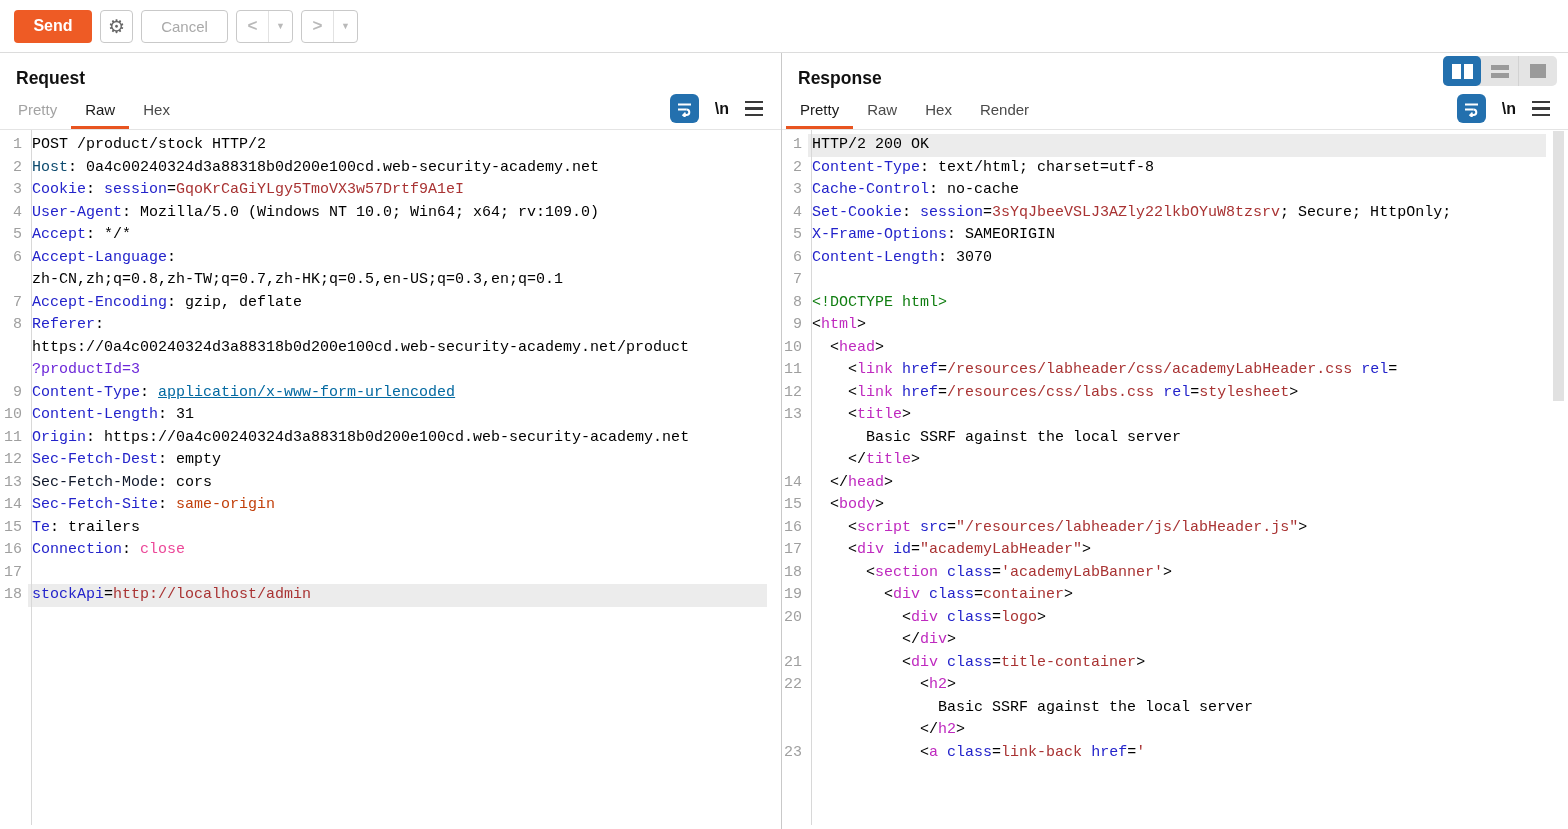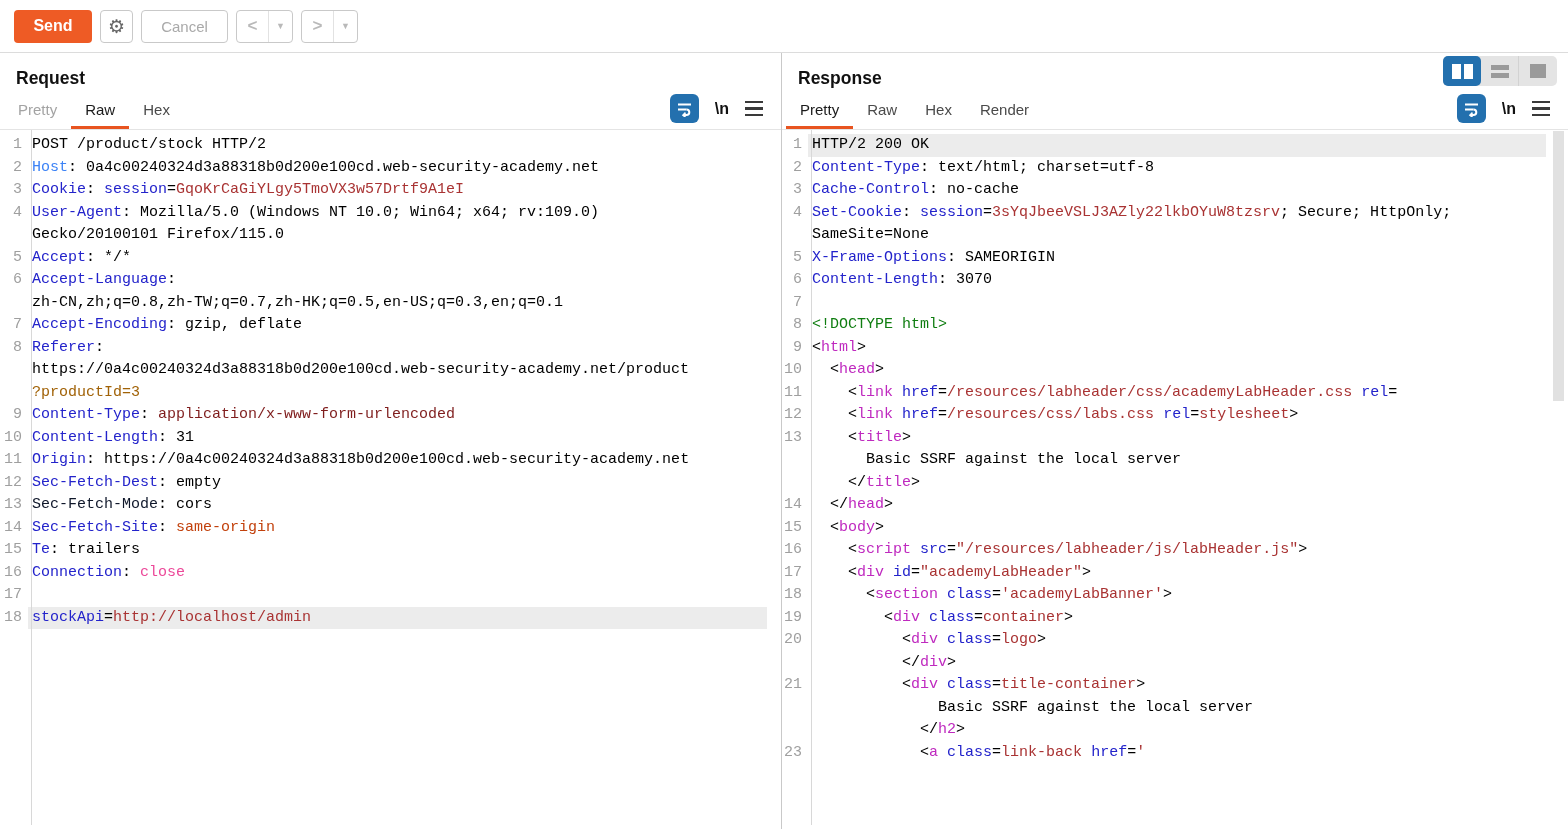--- a/index.html
+++ b/index.html
@@ -128,32 +128,31 @@
         <span class="icon-menu">
           <i></i>
             <i></i>
             <i></i>
         </span>
       </span>
     </div>
     <div class="editor editor-req" id="req-code">
       <span class="gutline"></span>
     <div class="row"><span class="gut">1</span><span class="txt"><span style="color: rgb(0, 0, 0);">POST /product/stock HTTP/2</span></span></div>
-        <div class="row"><span class="gut">2</span><span class="txt"><span style="color: #3b82f6;">Host</span><span style="color: rgb(0, 0, 0);">: </span><span style="color: rgb(0, 0, 0);">0a4c00240324d3a88318b0d200e100cd.web-security-academy.net</span></span></div>
+        <div class="row"><span class="gut">2</span><span class="txt"><span style="color: #0c4a6e;">Host</span><span style="color: rgb(0, 0, 0);">: </span><span style="color: rgb(0, 0, 0);">0a4c00240324d3a88318b0d200e100cd.web-security-academy.net</span></span></div>
         <div class="row"><span class="gut">3</span><span class="txt"><span style="color: rgb(35, 35, 203);">Cookie</span><span style="color: rgb(0, 0, 0);">: </span><span style="color: rgb(35, 35, 203);">session</span><span style="color: rgb(0, 0, 0);">=</span><span style="color: rgb(169, 51, 51);">GqoKrCaGiYLgy5TmoVX3w57Drtf9A1eI</span></span></div>
         <div class="row"><span class="gut">4</span><span class="txt"><span style="color: rgb(35, 35, 203);">User-Agent</span><span style="color: rgb(0, 0, 0);">: </span><span style="color: rgb(0, 0, 0);">Mozilla/5.0 (Windows NT 10.0; Win64; x64; rv:109.0)</span></span></div>
-        <div class="row"><span class="gut"></span><span class="txt"><span style="color: rgb(0, 0, 0);">Gecko/20100101 Firefox/115.0</span></span></div>
         <div class="row"><span class="gut">5</span><span class="txt"><span style="color: rgb(35, 35, 203);">Accept</span><span style="color: rgb(0, 0, 0);">: </span><span style="color: rgb(0, 0, 0);">*/*</span></span></div>
         <div class="row"><span class="gut">6</span><span class="txt"><span style="color: rgb(35, 35, 203);">Accept-Language</span><span style="color: rgb(0, 0, 0);">:</span></span></div>
         <div class="row"><span class="gut"></span><span class="txt"><span style="color: rgb(0, 0, 0);">zh-CN,zh;q=0.8,zh-TW;q=0.7,zh-HK;q=0.5,en-US;q=0.3,en;q=0.1</span></span></div>
         <div class="row"><span class="gut">7</span><span class="txt"><span style="color: rgb(35, 35, 203);">Accept-Encoding</span><span style="color: rgb(0, 0, 0);">: </span><span style="color: rgb(0, 0, 0);">gzip, deflate</span></span></div>
         <div class="row"><span class="gut">8</span><span class="txt"><span style="color: rgb(35, 35, 203);">Referer</span><span style="color: rgb(0, 0, 0);">:</span></span></div>
         <div class="row"><span class="gut"></span><span class="txt"><span style="color: rgb(0, 0, 0);">https://0a4c00240324d3a88318b0d200e100cd.web-security-academy.net/product</span></span></div>
-        <div class="row"><span class="gut"></span><span class="txt"><span style="color: #a16207;">?productId=3</span></span></div>
-        <div class="row"><span class="gut">9</span><span class="txt"><span style="color: rgb(35, 35, 203);">Content-Type</span><span style="color: rgb(0, 0, 0);">: </span><span style="color: #7f1d1d;">application/x-www-form-urlencoded</span></span></div>
+        <div class="row"><span class="gut"></span><span class="txt"><span style="color: #6d28d9;">?productId=3</span></span></div>
+        <div class="row"><span class="gut">9</span><span class="txt"><span style="color: rgb(35, 35, 203);">Content-Type</span><span style="color: rgb(0, 0, 0);">: </span><span style="color: #0369a1; text-decoration: underline;">application/x-www-form-urlencoded</span></span></div>
         <div class="row"><span class="gut">10</span><span class="txt"><span style="color: rgb(35, 35, 203);">Content-Length</span><span style="color: rgb(0, 0, 0);">: </span><span style="color: rgb(0, 0, 0);">31</span></span></div>
         <div class="row"><span class="gut">11</span><span class="txt"><span style="color: rgb(35, 35, 203);">Origin</span><span style="color: rgb(0, 0, 0);">: </span><span style="color: rgb(0, 0, 0);">https://0a4c00240324d3a88318b0d200e100cd.web-security-academy.net</span></span></div>
         <div class="row"><span class="gut">12</span><span class="txt"><span style="color: rgb(35, 35, 203);">Sec-Fetch-Dest</span><span style="color: rgb(0, 0, 0);">: </span><span style="color: rgb(0, 0, 0);">empty</span></span></div>
         <div class="row"><span class="gut">13</span><span class="txt"><span style="color: #0f172a;">Sec-Fetch-Mode</span><span style="color: rgb(0, 0, 0);">: </span><span style="color: rgb(0, 0, 0);">cors</span></span></div>
         <div class="row"><span class="gut">14</span><span class="txt"><span style="color: rgb(35, 35, 203);">Sec-Fetch-Site</span><span style="color: rgb(0, 0, 0);">: </span><span style="color: #c2410c;">same-origin</span></span></div>
         <div class="row"><span class="gut">15</span><span class="txt"><span style="color: rgb(35, 35, 203);">Te</span><span style="color: rgb(0, 0, 0);">: </span><span style="color: rgb(0, 0, 0);">trailers</span></span></div>
         <div class="row"><span class="gut">16</span><span class="txt"><span style="color: rgb(35, 35, 203);">Connection</span><span style="color: rgb(0, 0, 0);">: </span><span style="color: #ec4899;">close</span></span></div>
         <div class="row"><span class="gut">17</span><span class="txt"><span style="color: rgb(0, 0, 0);"></span></span></div>
         <div class="row hl"><span class="gut">18</span><span class="txt"><span style="color: rgb(35, 35, 203);">stockApi</span><span style="color: rgb(0, 0, 0);">=</span><span style="color: rgb(169, 51, 51);">http://localhost/admin</span></span></div>
       </div>
@@ -199,39 +198,39 @@
         </span>
       </span>
     </div>
     <div class="editor editor-res" id="res-code">
       <span class="gutline"></span>
       <span class="vscroll"></span>
     <div class="row hl"><span class="gut">1</span><span class="txt"><span style="color: rgb(0, 0, 0);">HTTP/2 200 OK</span></span></div>
         <div class="row"><span class="gut">2</span><span class="txt"><span style="color: rgb(35, 35, 203);">Content-Type</span><span style="color: rgb(0, 0, 0);">: </span><span style="color: rgb(0, 0, 0);">text/html; charset=utf-8</span></span></div>
         <div class="row"><span class="gut">3</span><span class="txt"><span style="color: rgb(35, 35, 203);">Cache-Control</span><span style="color: rgb(0, 0, 0);">: </span><span style="color: rgb(0, 0, 0);">no-cache</span></span></div>
         <div class="row"><span class="gut">4</span><span class="txt"><span style="color: rgb(35, 35, 203);">Set-Cookie</span><span style="color: rgb(0, 0, 0);">: </span><span style="color: rgb(35, 35, 203);">session</span><span style="color: rgb(0, 0, 0);">=</span><span style="color: rgb(169, 51, 51);">3sYqJbeeVSLJ3AZly22lkbOYuW8tzsrv</span><span style="color: rgb(0, 0, 0);">; Secure; HttpOnly;</span></span></div>
-        <div class="row"><span class="gut"></span><span class="txt"><span style="color: rgb(0, 0, 0);">SameSite=None</span></span></div>
         <div class="row"><span class="gut">5</span><span class="txt"><span style="color: rgb(35, 35, 203);">X-Frame-Options</span><span style="color: rgb(0, 0, 0);">: </span><span style="color: rgb(0, 0, 0);">SAMEORIGIN</span></span></div>
         <div class="row"><span class="gut">6</span><span class="txt"><span style="color: rgb(35, 35, 203);">Content-Length</span><span style="color: rgb(0, 0, 0);">: </span><span style="color: rgb(0, 0, 0);">3070</span></span></div>
         <div class="row"><span class="gut">7</span><span class="txt"><span style="color: rgb(0, 0, 0);"></span></span></div>
         <div class="row"><span class="gut">8</span><span class="txt"><span style="color: rgb(15, 125, 16);">&lt;!DOCTYPE html&gt;</span></span></div>
         <div class="row"><span class="gut">9</span><span class="txt"><span style="color: rgb(0, 0, 0);">&lt;</span><span style="color: rgb(191, 41, 191);">html</span><span style="color: rgb(0, 0, 0);">&gt;</span></span></div>
         <div class="row"><span class="gut">10</span><span class="txt"><span style="color: rgb(0, 0, 0);">  &lt;</span><span style="color: rgb(191, 41, 191);">head</span><span style="color: rgb(0, 0, 0);">&gt;</span></span></div>
         <div class="row"><span class="gut">11</span><span class="txt"><span style="color: rgb(0, 0, 0);">    &lt;</span><span style="color: rgb(191, 41, 191);">link</span><span style="color: rgb(0, 0, 0);"> </span><span style="color: rgb(35, 35, 203);">href</span><span style="color: rgb(0, 0, 0);">=</span><span style="color: rgb(169, 51, 51);">/resources/labheader/css/academyLabHeader.css</span><span style="color: rgb(0, 0, 0);"> </span><span style="color: rgb(35, 35, 203);">rel</span><span style="color: rgb(0, 0, 0);">=</span></span></div>
         <div class="row"><span class="gut">12</span><span class="txt"><span style="color: rgb(0, 0, 0);">    &lt;</span><span style="color: rgb(191, 41, 191);">link</span><span style="color: rgb(0, 0, 0);"> </span><span style="color: rgb(35, 35, 203);">href</span><span style="color: rgb(0, 0, 0);">=</span><span style="color: rgb(169, 51, 51);">/resources/css/labs.css</span><span style="color: rgb(0, 0, 0);"> </span><span style="color: rgb(35, 35, 203);">rel</span><span style="color: rgb(0, 0, 0);">=</span><span style="color: rgb(169, 51, 51);">stylesheet</span><span style="color: rgb(0, 0, 0);">&gt;</span></span></div>
         <div class="row"><span class="gut">13</span><span class="txt"><span style="color: rgb(0, 0, 0);">    &lt;</span><span style="color: rgb(191, 41, 191);">title</span><span style="color: rgb(0, 0, 0);">&gt;</span></span></div>
         <div class="row"><span class="gut"></span><span class="txt"><span style="color: rgb(0, 0, 0);">      Basic SSRF against the local server</span></span></div>
         <div class="row"><span class="gut"></span><span class="txt"><span style="color: rgb(0, 0, 0);">    &lt;/</span><span style="color: rgb(191, 41, 191);">title</span><span style="color: rgb(0, 0, 0);">&gt;</span></span></div>
         <div class="row"><span class="gut">14</span><span class="txt"><span style="color: rgb(0, 0, 0);">  &lt;/</span><span style="color: rgb(191, 41, 191);">head</span><span style="color: rgb(0, 0, 0);">&gt;</span></span></div>
         <div class="row"><span class="gut">15</span><span class="txt"><span style="color: rgb(0, 0, 0);">  &lt;</span><span style="color: rgb(191, 41, 191);">body</span><span style="color: rgb(0, 0, 0);">&gt;</span></span></div>
         <div class="row"><span class="gut">16</span><span class="txt"><span style="color: rgb(0, 0, 0);">    &lt;</span><span style="color: rgb(191, 41, 191);">script</span><span style="color: rgb(0, 0, 0);"> </span><span style="color: rgb(35, 35, 203);">src</span><span style="color: rgb(0, 0, 0);">=</span><span style="color: rgb(169, 51, 51);">"/resources/labheader/js/labHeader.js"</span><span style="color: rgb(0, 0, 0);">&gt;</span></span></div>
         <div class="row"><span class="gut">17</span><span class="txt"><span style="color: rgb(0, 0, 0);">    &lt;</span><span style="color: rgb(191, 41, 191);">div</span><span style="color: rgb(0, 0, 0);"> </span><span style="color: rgb(35, 35, 203);">id</span><span style="color: rgb(0, 0, 0);">=</span><span style="color: rgb(169, 51, 51);">"academyLabHeader"</span><span style="color: rgb(0, 0, 0);">&gt;</span></span></div>
         <div class="row"><span class="gut">18</span><span class="txt"><span style="color: rgb(0, 0, 0);">      &lt;</span><span style="color: rgb(191, 41, 191);">section</span><span style="color: rgb(0, 0, 0);"> </span><span style="color: rgb(35, 35, 203);">class</span><span style="color: rgb(0, 0, 0);">=</span><span style="color: rgb(169, 51, 51);">'academyLabBanner'</span><span style="color: rgb(0, 0, 0);">&gt;</span></span></div>
         <div class="row"><span class="gut">19</span><span class="txt"><span style="color: rgb(0, 0, 0);">        &lt;</span><span style="color: rgb(191, 41, 191);">div</span><span style="color: rgb(0, 0, 0);"> </span><span style="color: rgb(35, 35, 203);">class</span><span style="color: rgb(0, 0, 0);">=</span><span style="color: rgb(169, 51, 51);">container</span><span style="color: rgb(0, 0, 0);">&gt;</span></span></div>
         <div class="row"><span class="gut">20</span><span class="txt"><span style="color: rgb(0, 0, 0);">          &lt;</span><span style="color: rgb(191, 41, 191);">div</span><span style="color: rgb(0, 0, 0);"> </span><span style="color: rgb(35, 35, 203);">class</span><span style="color: rgb(0, 0, 0);">=</span><span style="color: rgb(169, 51, 51);">logo</span><span style="color: rgb(0, 0, 0);">&gt;</span></span></div>
         <div class="row"><span class="gut"></span><span class="txt"><span style="color: rgb(0, 0, 0);">          &lt;/</span><span style="color: rgb(191, 41, 191);">div</span><span style="color: rgb(0, 0, 0);">&gt;</span></span></div>
         <div class="row"><span class="gut">21</span><span class="txt"><span style="color: rgb(0, 0, 0);">          &lt;</span><span style="color: rgb(191, 41, 191);">div</span><span style="color: rgb(0, 0, 0);"> </span><span style="color: rgb(35, 35, 203);">class</span><span style="color: rgb(0, 0, 0);">=</span><span style="color: rgb(169, 51, 51);">title-container</span><span style="color: rgb(0, 0, 0);">&gt;</span></span></div>
+        <div class="row"><span class="gut">22</span><span class="txt"><span style="color: rgb(0, 0, 0);">            &lt;</span><span style="color: rgb(191, 41, 191);">h2</span><span style="color: rgb(0, 0, 0);">&gt;</span></span></div>
         <div class="row"><span class="gut"></span><span class="txt"><span style="color: rgb(0, 0, 0);">              Basic SSRF against the local server</span></span></div>
         <div class="row"><span class="gut"></span><span class="txt"><span style="color: rgb(0, 0, 0);">            &lt;/</span><span style="color: rgb(191, 41, 191);">h2</span><span style="color: rgb(0, 0, 0);">&gt;</span></span></div>
         <div class="row"><span class="gut">23</span><span class="txt"><span style="color: rgb(0, 0, 0);">            &lt;</span><span style="color: rgb(191, 41, 191);">a</span><span style="color: rgb(0, 0, 0);"> </span><span style="color: rgb(35, 35, 203);">class</span><span style="color: rgb(0, 0, 0);">=</span><span style="color: rgb(169, 51, 51);">link-back</span><span style="color: rgb(0, 0, 0);"> </span><span style="color: rgb(35, 35, 203);">href</span><span style="color: rgb(0, 0, 0);">=</span><span style="color: rgb(169, 51, 51);">'</span></span></div>
       </div>
   </div>
 </div>
 
 </body></html>

